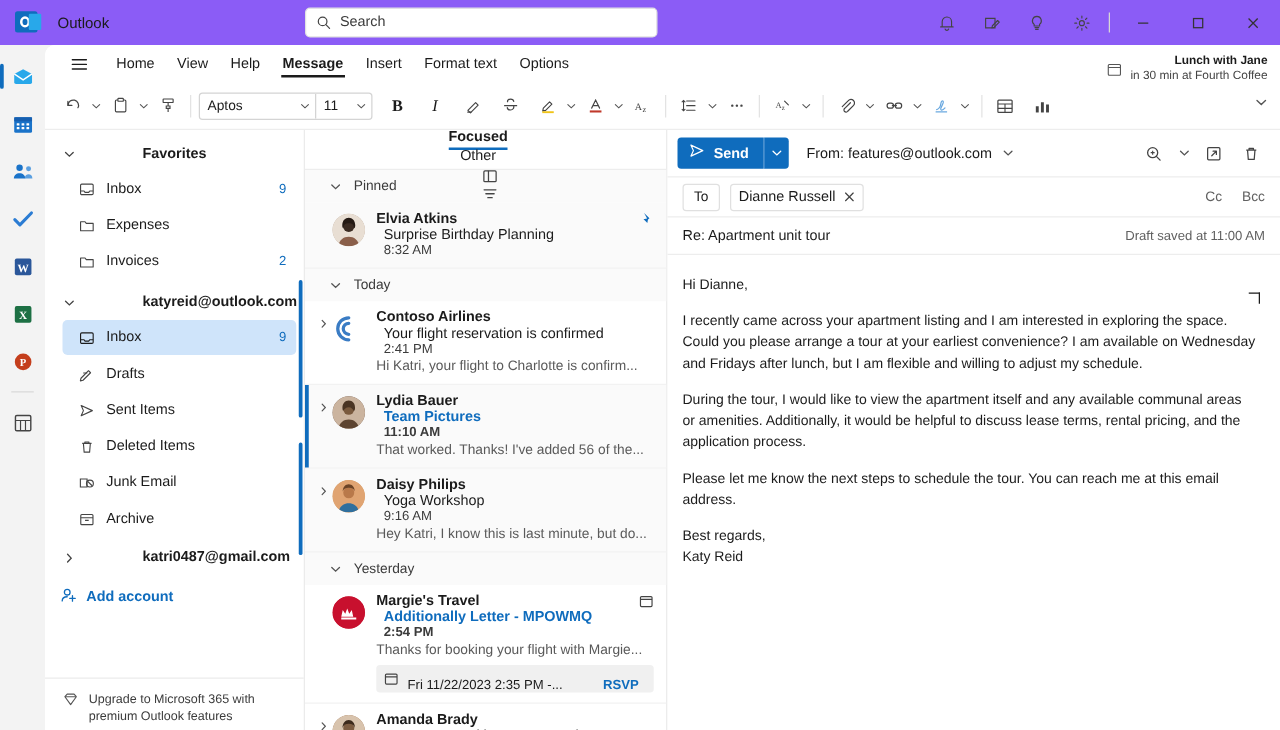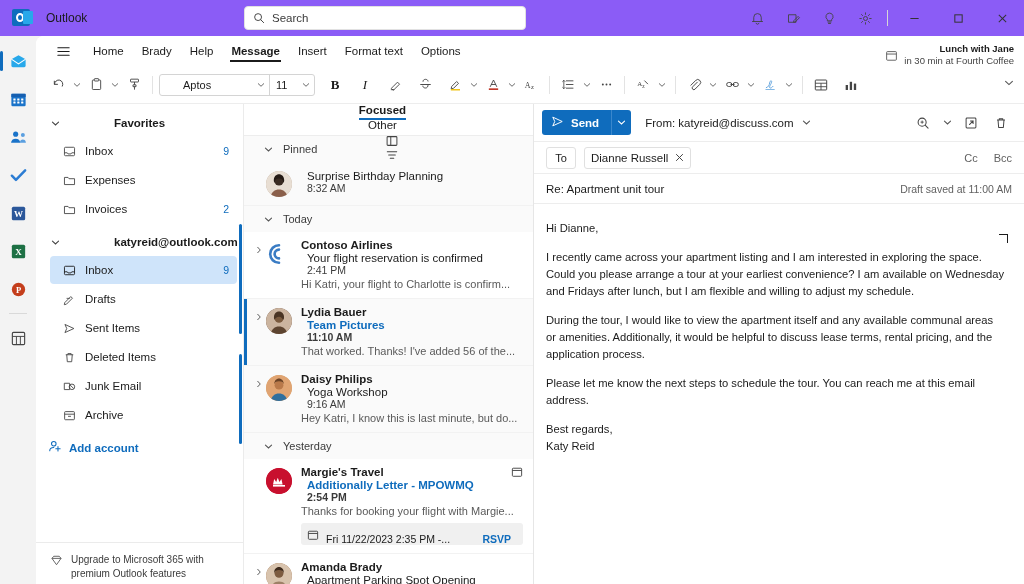--- a/index.html
+++ b/index.html
@@ -87,21 +87,21 @@
 
   
   .ribbon {
     height: 38px; display: flex; align-items: center; padding: 0 10px;
     background: #ffffff; border-bottom: 1px solid #ededed; position: relative;
   }
   .rb { height: 26px; min-width: 24px; display: flex; align-items: center; justify-content: center; padding: 0 3px; }
   .rb.caret { min-width: 14px; padding: 0; }
   .rb-sep { width: 1px; height: 18px; background: #e3e3e3; margin: 0 6px; }
   .font-group {
-    display: flex; align-items: center; border: 1px solid #d4d4d4; border-radius: 3px; height: 22px; overflow: hidden; padding-left: 17px;
+    display: flex; align-items: center; border: 1px solid #d4d4d4; border-radius: 3px; height: 22px; overflow: hidden;
   }
   .font-name {
     width: 92px; height: 20px; display: flex; align-items: center; justify-content: space-between;
     font-size: 11px; color: #1b1b1b; padding: 0 4px 0 6px;
   }
   .font-vsep { width: 1px; height: 20px; background: #d4d4d4; }
   .font-size {
     width: 44px; height: 20px; display: flex; align-items: center; justify-content: space-between;
     font-size: 11px; color: #1b1b1b; padding: 0 4px 0 6px;
   }
@@ -377,21 +377,21 @@
 
   <div class="shell">
 
     <div class="ribbon-tabs">
       <div class="hamburger">
         <svg width="15" height="15" viewBox="0 0 16 16">
             <path d="M2 4h12M2 8h12M2 12h12" stroke="#1b1b1b" stroke-width="1.2" stroke-linecap="round"></path>
           </svg>
       </div>
       <div class="rtab">Home</div>
-      <div class="rtab">Brady</div>
+      <div class="rtab">View</div>
       <div class="rtab">Help</div>
       <div class="rtab active">Message</div>
       <div class="rtab">Insert</div>
       <div class="rtab">Format text</div>
       <div class="rtab">Options</div>
 
       <div class="appt-chip">
         <span class="appt-ico">
           <svg width="13" height="13" viewBox="0 0 16 16">
               <rect x="2" y="3.2" width="12" height="10.6" rx="1" fill="none" stroke="#555" stroke-width="1.1"></rect>
@@ -706,20 +706,28 @@
           <span class="fico">
             <svg width="13" height="13" viewBox="0 0 16 16">
                 <rect x="2" y="3.2" width="12" height="10" rx="1" fill="none" stroke="#444" stroke-width="1.1"></rect>
                 <path d="M2 6.4h12M6.2 9h3.6" stroke="#444" stroke-width="1.1"></path>
               </svg>
           </span>
           <span class="flbl">Archive</span>
           <span class="fcnt"></span>
         </div>
 
+        <div class="grp-head" style="margin-top:4px">
+          <span class="chev">
+            <svg width="9" height="9" viewBox="0 0 10 10">
+                <path d="M3.4 1.6L6.6 5l-3.2 3.4" fill="none" stroke="#444" stroke-width="1.2" stroke-linecap="round"></path>
+              </svg>
+          </span>
+          <span class="lbl">katri0487@gmail.com</span>
+        </div>
 
         <div class="addacct">
           <span>
             <svg width="14" height="14" viewBox="0 0 16 16">
                 <circle cx="6.6" cy="5.4" r="2.6" fill="none" stroke="#0f6cbd" stroke-width="1.2"></circle>
                 <path d="M2 13.4c0-2.4 2-3.8 4.6-3.8" fill="none" stroke="#0f6cbd" stroke-width="1.2" stroke-linecap="round"></path>
                 <path d="M11.4 8.6v5M8.9 11.1h5" stroke="#0f6cbd" stroke-width="1.2" stroke-linecap="round"></path>
               </svg>
           </span>
           <span class="lbl">Add account</span>
@@ -770,20 +778,28 @@
           <div class="exp"></div>
           <div class="avatar" style="background:#c9b8a8">
             <svg width="26" height="26" viewBox="0 0 26 26">
                 <circle cx="13" cy="13" r="13" fill="#e8ded3"></circle>
                 <circle cx="13" cy="10" r="4.6" fill="#3a2b22"></circle>
                 <path d="M4.6 26c.6-5 4.2-7.6 8.4-7.6s7.8 2.6 8.4 7.6z" fill="#8a5f4a"></path>
                 <path d="M7.8 9.4c0-4 2.4-6.2 5.2-6.2s5.2 2.2 5.2 6.2c0 1.2-.5 2.2-1 2.2 0-2.6-1-4-4.2-4s-4.2 1.4-4.2 4c-.6 0-1-1-1-2.2z" fill="#241a14"></path>
               </svg>
           </div>
           <div class="mbody">
+            <div class="mline1">
+              <span class="msender">Elvia Atkins</span>
+              <span class="mflag">
+                <svg width="12" height="12" viewBox="0 0 14 14">
+                    <path d="M5 1.6l5 5-1.4 1-.6 3.4-1.8-1.8-3.4 3.4 3.4-3.4-1.8-1.8L7.8 6.8z" fill="#0f6cbd"></path>
+                  </svg>
+              </span>
+            </div>
             <div class="mline2">
               <span class="msubject">Surprise Birthday Planning</span>
               <span class="mtime plain">8:32 AM</span>
             </div>
           </div>
         </div>
 
         <div class="dgrp">
           <span class="chev">
             <svg width="9" height="9" viewBox="0 0 10 10">
@@ -950,21 +966,21 @@
                 </svg>
             </span>
             <span class="lbl">Send</span>
           </div>
           <div class="send-split">
             <svg width="9" height="9" viewBox="0 0 10 10">
                 <path d="M1.6 3.4L5 6.6l3.4-3.2" fill="none" stroke="#fff" stroke-width="1.2" stroke-linecap="round"></path>
               </svg>
           </div>
           <div class="from-wrap">
-            <span class="from-txt">From: katyreid@discuss.com</span>
+            <span class="from-txt">From: features@outlook.com</span>
             <span style="margin-left:8px;display:flex">
               <svg width="9" height="9" viewBox="0 0 10 10">
                   <path d="M1.6 3.4L5 6.6l3.4-3.2" fill="none" stroke="#555" stroke-width="1.2" stroke-linecap="round"></path>
                 </svg>
             </span>
           </div>
           <div class="cmd-right">
             <div class="cr-ico">
               <svg width="14" height="14" viewBox="0 0 16 16">
                   <circle cx="7" cy="7" r="4.6" fill="none" stroke="#444" stroke-width="1.2"></circle>

